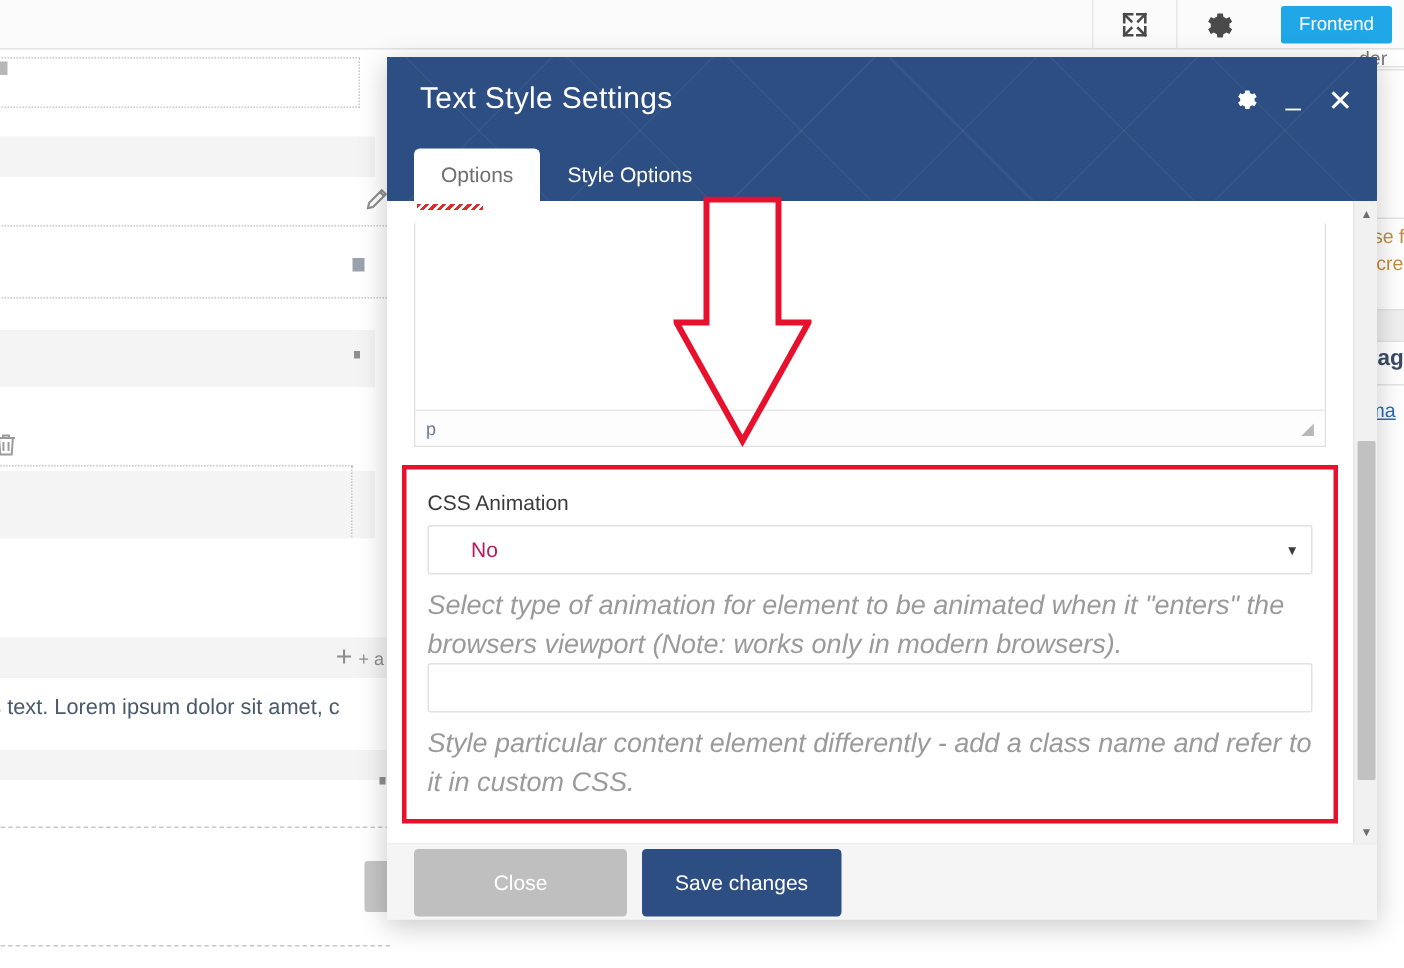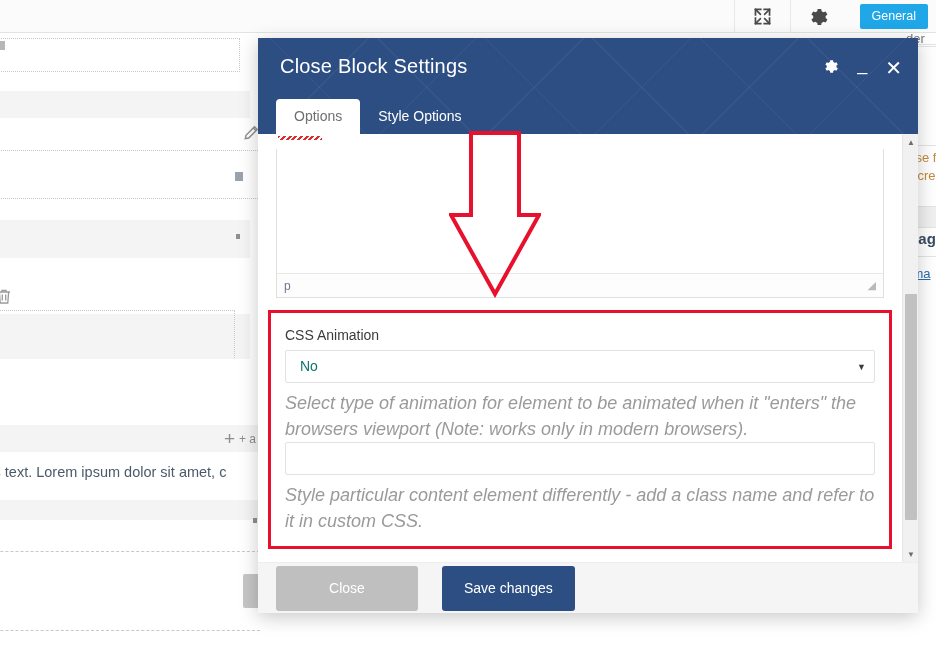--- a/index.html
+++ b/index.html
@@ -257,22 +257,22 @@
   }
   select.form-select,
   .fake-select {
     width: 100%;
     height: 33px;
     border: 1px solid #e2e2e2;
     border-radius: 2px;
     background: #ffffff;
     font-family: "Liberation Sans", sans-serif;
     font-size: 14px;
-    color: #0f766e;
-    padding: 0 26px 0 14px;
+    color: #be185d;
+    padding: 0 26px 0 28px;
     box-sizing: border-box;
     -webkit-appearance: none;
     appearance: none;
     line-height: 31px;
     cursor: pointer;
   }
   .select-caret {
     position: absolute;
     right: 9px;
     top: 50%;
@@ -337,21 +337,21 @@
     cursor: pointer;
   }
 
   .modal-footer {
     height: 51px;
     background: #f5f5f5;
     border-top: 1px solid #ededed;
     display: flex;
     align-items: center;
     padding: 0 18px;
-    gap: 24px;
+    gap: 10px;
     box-sizing: border-box;
   }
   .btn {
     height: 45px;
     min-width: 86px;
     padding: 0 22px;
     border: none;
     border-radius: 3px;
     font-family: "Liberation Sans", sans-serif;
     font-size: 14px;
@@ -449,29 +449,29 @@
         </span>
       </div>
       <div class="tool-cell">
         <span>
           <svg width="22" height="22" viewBox="0 0 24 24" fill="#4a4a4a">
             <path d="M12 8.4a3.6 3.6 0 100 7.2 3.6 3.6 0 000-7.2zm0 5.6a2 2 0 110-4 2 2 0 010 4z"></path>
             <path d="M20.3 13.2c.05-.4.07-.8.07-1.2s-.02-.8-.07-1.2l2-1.5-2-3.4-2.3 1a7.9 7.9 0 00-2.1-1.2l-.35-2.5h-4l-.35 2.5c-.76.28-1.47.68-2.1 1.2l-2.3-1-2 3.4 2 1.5c-.05.4-.07.8-.07 1.2s.02.8.07 1.2l-2 1.5 2 3.4 2.3-1c.63.52 1.34.92 2.1 1.2l.35 2.5h4l.35-2.5a7.9 7.9 0 002.1-1.2l2.3 1 2-3.4z"></path>
           </svg>
         </span>
       </div>
-      <button class="frontend-btn">General</button>
+      <button class="frontend-btn">Frontend</button>
     </div>
   </div>
 </div>
 
 <div id="modal">
 
   <div class="modal-header">
-    <div class="modal-title">Close Block Settings</div>
+    <div class="modal-title">Text Style Settings</div>
 
     <div class="hdr-actions">
       <button class="hdr-btn">
         <span>
           <svg width="17" height="17" viewBox="0 0 24 24" fill="#ffffff">
             <path d="M12 8.6a3.4 3.4 0 100 6.8 3.4 3.4 0 000-6.8zm0 5.3a1.9 1.9 0 110-3.8 1.9 1.9 0 010 3.8z"></path>
             <path d="M20.3 13.2c.05-.4.07-.8.07-1.2s-.02-.8-.07-1.2l2-1.5-2-3.4-2.3 1a7.9 7.9 0 00-2.1-1.2l-.35-2.5h-4l-.35 2.5c-.76.28-1.47.68-2.1 1.2l-2.3-1-2 3.4 2 1.5c-.05.4-.07.8-.07 1.2s.02.8.07 1.2l-2 1.5 2 3.4 2.3-1c.63.52 1.34.92 2.1 1.2l.35 2.5h4l.35-2.5a7.9 7.9 0 002.1-1.2l2.3 1 2-3.4z"></path>
           </svg>
         </span>
       </button>

